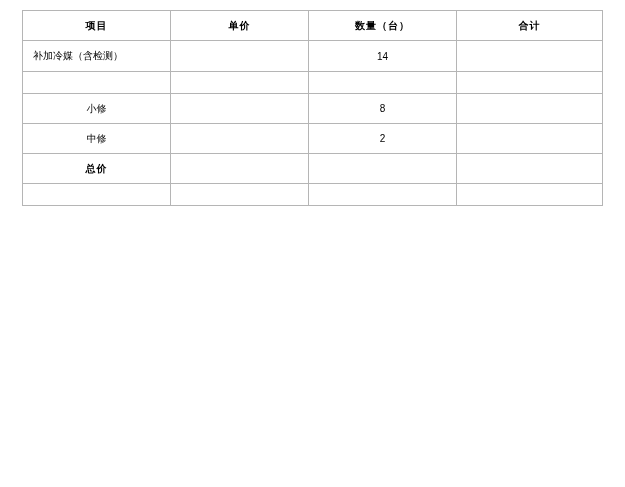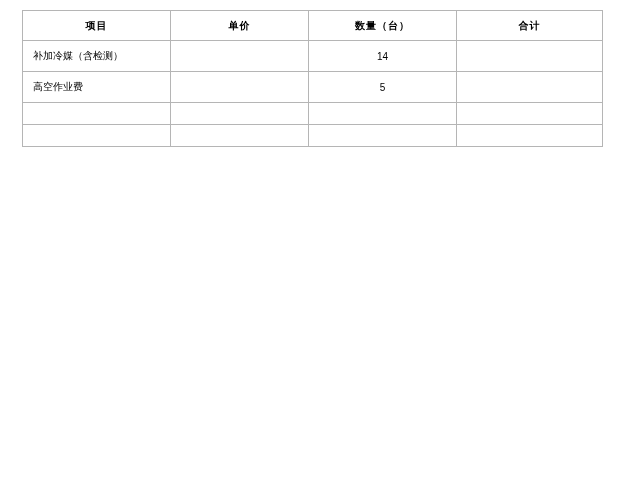--- a/index.html
+++ b/index.html
@@ -83,28 +83,40 @@
         <td>单价</td>
         <td>数量（台）</td>
         <td>合计</td>
       </tr>
     <tr class="row-tall">
           <td class="cell-item left-ind">补加冷媒（含检测）</td>
           <td></td>
           <td>14</td>
           <td></td>
         </tr>
-        <tr class="">
-          <td class="cell-item left-ind">高空作业费</td>
+        <tr class="row-blank">
+          <td class="cell-item"></td>
           <td></td>
-          <td>5</td>
+          <td></td>
           <td></td>
         </tr>
-        <tr class="row-blank">
-          <td class="cell-item"></td>
+        <tr class="">
+          <td class="cell-item">小修</td>
+          <td></td>
+          <td>8</td>
+          <td></td>
+        </tr>
+        <tr class="">
+          <td class="cell-item">中修</td>
+          <td></td>
+          <td>2</td>
+          <td></td>
+        </tr>
+        <tr class="row-total">
+          <td class="cell-item">总价</td>
           <td></td>
           <td></td>
           <td></td>
         </tr>
         <tr class="row-last">
           <td class="cell-item"></td>
           <td></td>
           <td></td>
           <td></td>
         </tr>

